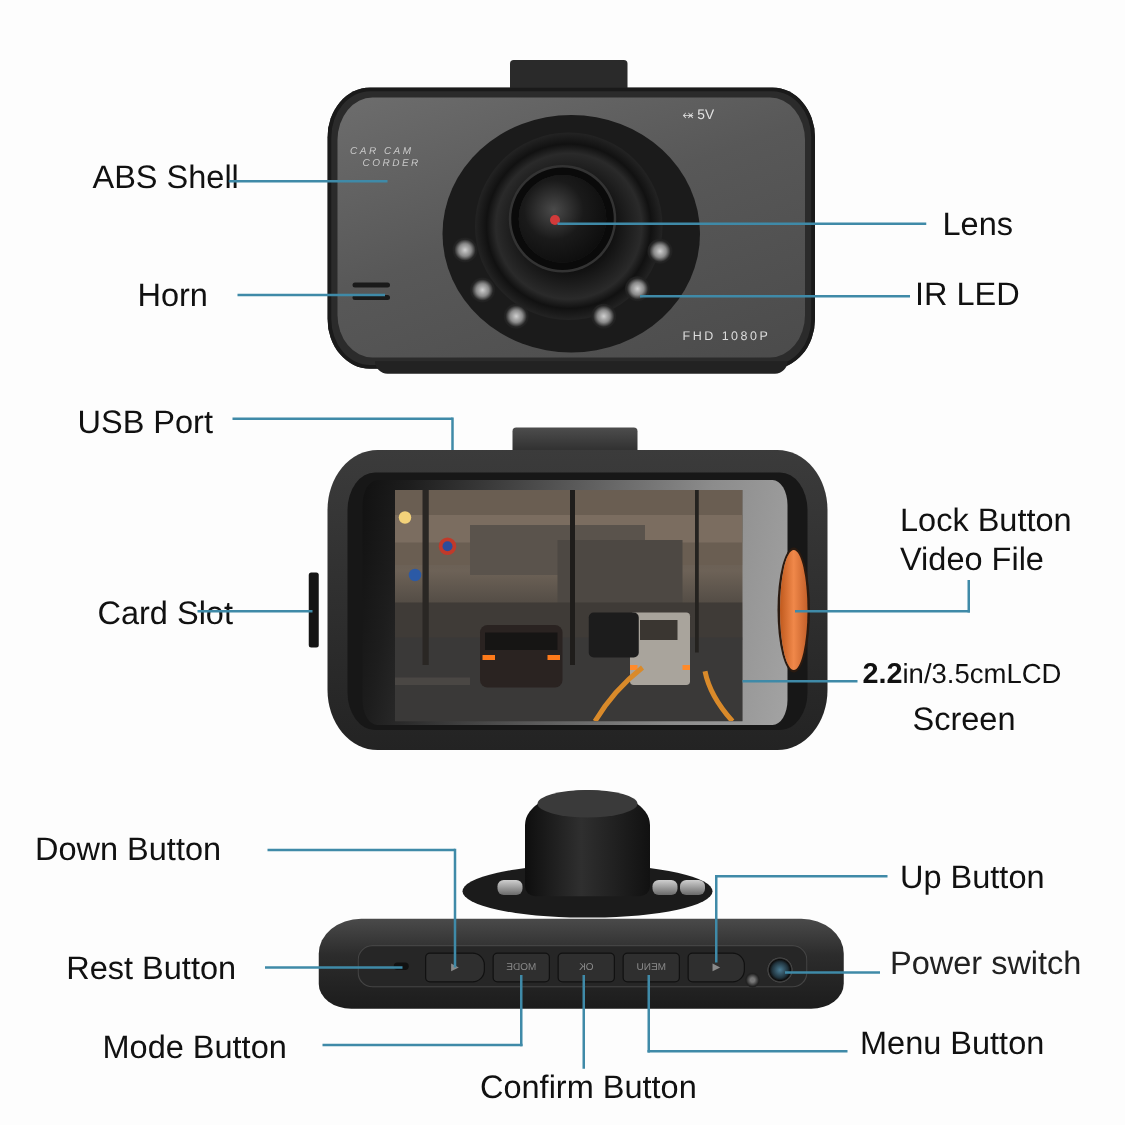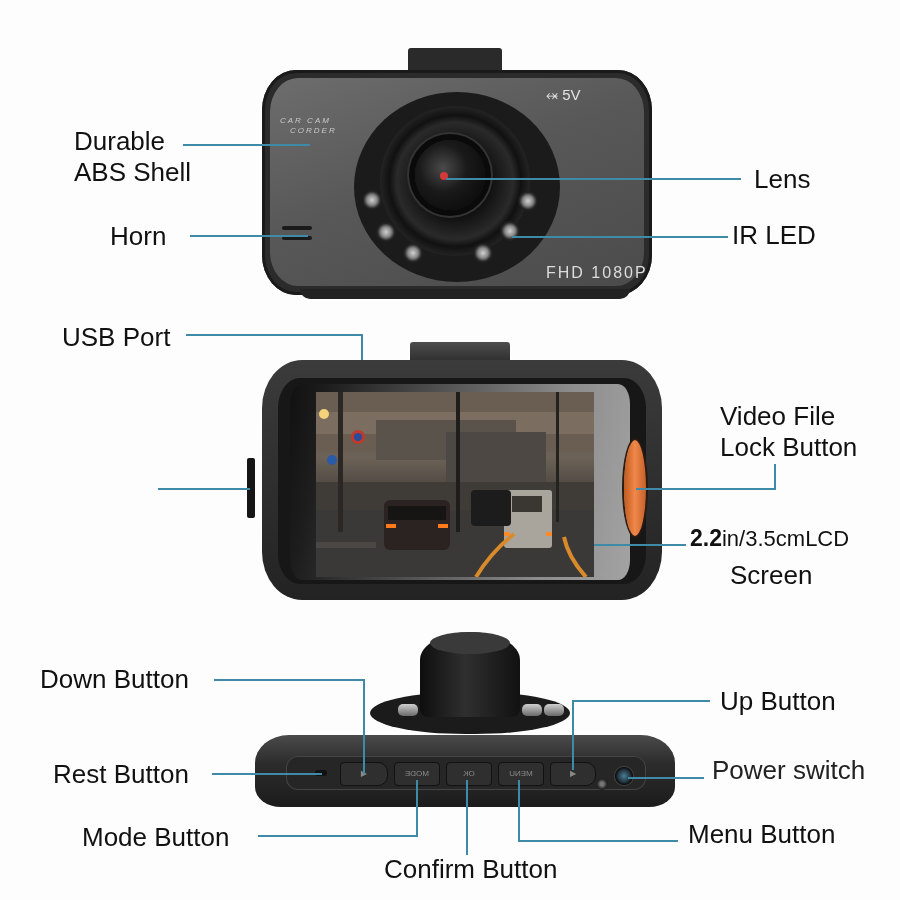--- a/index.html
+++ b/index.html
@@ -12,22 +12,22 @@
   .front-body{left:262px;top:70px;width:390px;height:225px;border-radius:34px/40px;background:#2b2b2b;box-shadow:inset 0 0 0 3px #1a1a1a;}
   .front-face{left:270px;top:78px;width:374px;height:208px;border-radius:28px/34px;background:linear-gradient(160deg,#6d6d6d 0%,#585858 45%,#4b4b4b 100%);}
   .mount-top{left:408px;top:48px;width:94px;height:28px;background:#2a2a2a;border-radius:3px 3px 0 0;}
   .mount-top:after{content:"";position:absolute;left:-8px;right:-8px;bottom:-4px;height:8px;background:#333;}
   .bezel-ring{left:354px;top:92px;width:206px;height:190px;border-radius:50%;background:#1b1b1b;}
   .lens-ring1{left:380px;top:106px;width:150px;height:150px;border-radius:50%;background:radial-gradient(circle,#0c0c0c 30%,#2a2a2a 55%,#111 62%,#262626 72%,#0f0f0f 100%);}
   .lens-glass{left:415px;top:140px;width:70px;height:70px;border-radius:50%;background:radial-gradient(circle at 40% 40%,#4a4a4a 0%,#1a1a1a 40%,#050505 100%);box-shadow:0 0 0 6px #0a0a0a,0 0 0 8px #333;}
   .lens-dot{left:440px;top:172px;width:8px;height:8px;border-radius:50%;background:#d23a3a;}
   .ir{position:absolute;width:20px;height:20px;border-radius:50%;background:radial-gradient(circle,#d0d0d0 0%,#8a8a8a 35%,#252525 60%,#111 100%);}
   .brand{left:280px;top:116px;font-size:8px;letter-spacing:2px;font-style:italic;color:#c9c9c9;line-height:10px;}
-  .fhd{left:546px;top:264px;font-size:16px;letter-spacing:2px;color:#dcdcdc;}
-  .usb5v{left:546px;top:86px;font-size:15px;color:#e3e3e3;}
+  .fhd{left:546px;top:264px;font-size:10px;letter-spacing:2px;color:#dcdcdc;}
+  .usb5v{left:546px;top:86px;font-size:11px;color:#e3e3e3;}
   .speaker{left:282px;top:226px;width:30px;height:4px;border-radius:3px;background:#1a1a1a;}
   .speaker.b{top:236px;}
   .foot{left:300px;top:289px;width:330px;height:10px;background:#222;border-radius:0 0 10px 10px;}
 
   
   .mid-mount{left:410px;top:342px;width:100px;height:22px;background:linear-gradient(#4d4d4d,#2b2b2b);border-radius:3px 3px 0 0;}
   .mid-body{left:262px;top:360px;width:400px;height:240px;border-radius:40px/48px;background:linear-gradient(#3b3b3b,#232323);}
   .mid-bezel{left:278px;top:378px;width:368px;height:206px;border-radius:22px/30px;background:#171717;}
   .mid-glass{left:290px;top:384px;width:340px;height:196px;border-radius:12px/20px;background:linear-gradient(100deg,#111 0%,#1d1d1d 10%,#8c8c8c 75%,#a3a3a3 100%);}
   .screen{left:316px;top:392px;width:278px;height:185px;overflow:hidden;background:linear-gradient(#5c534a 0%,#6d6257 35%,#433f3a 58%,#3c3a39 100%);}
@@ -71,21 +71,20 @@
   <div class="abs lens-dot"></div>
   <div class="ir" style="left:362px;top:190px"></div>
   <div class="ir" style="left:376px;top:222px"></div>
   <div class="ir" style="left:403px;top:243px"></div>
   <div class="ir" style="left:473px;top:243px"></div>
   <div class="ir" style="left:500px;top:221px"></div>
   <div class="ir" style="left:518px;top:191px"></div>
 </div>
 
 <div class="label" style="left:74px;top:126px">
-  <div>Durable</div>
   <div>ABS Shell</div>
 </div>
 <div class="line" style="left:183px;top:144px;width:127px;height:2px"></div>
 
 <div class="label" style="left:110px;top:221px">Horn</div>
 <div class="line" style="left:190px;top:235px;width:118px;height:2px"></div>
 
 <div class="label" style="left:754px;top:164px">Lens</div>
 <div class="line" style="left:446px;top:178px;width:295px;height:2px"></div>
 
@@ -128,26 +127,27 @@
     </svg>
   </div>
   <div class="abs lock-btn"></div>
 </div>
 
 <div class="label" style="left:62px;top:322px">USB Port</div>
 <div class="line" style="left:186px;top:334px;width:176px;height:2px"></div>
 <div class="line" style="left:361px;top:334px;width:2px;height:26px"></div>
 
 <div class="label" style="left:78px;top:475px">
+  <div>Card Slot</div>
 </div>
 <div class="line" style="left:158px;top:488px;width:92px;height:2px"></div>
 
 <div class="label" style="left:720px;top:401px">
+  <div>Lock Button</div>
   <div>Video File</div>
-  <div>Lock Button</div>
 </div>
 <div class="line" style="left:636px;top:488px;width:140px;height:2px"></div>
 <div class="line" style="left:774px;top:464px;width:2px;height:26px"></div>
 
 <div class="label" style="left:690px;top:523px;font-size:22px">
   <span style="font-weight:bold;font-size:23px">2.2</span><span>in/3.5cmLCD</span>
 </div>
 <div class="label" style="left:730px;top:560px">Screen</div>
 <div class="line" style="left:594px;top:544px;width:92px;height:2px"></div>
 
@@ -166,21 +166,21 @@
   <div class="abs reset"></div>
   <div class="bbtn" style="left:340px;width:46px;border-radius:10px 4px 4px 10px"><span>◀</span></div>
   <div class="bbtn" style="left:394px;width:44px">MODE</div>
   <div class="bbtn" style="left:446px;width:44px">OK</div>
   <div class="bbtn" style="left:498px;width:44px">MENU</div>
   <div class="bbtn" style="left:550px;width:44px;border-radius:4px 10px 10px 4px;transform:none"><span>▶</span></div>
   <div class="abs mic"></div>
   <div class="abs power"></div>
 </div>
 
-<div class="label" style="left:40px;top:664px">Down Button</div>
+<div class="label" style="left:28px;top:664px">Down Button</div>
 <div class="line" style="left:214px;top:679px;width:150px;height:2px"></div>
 <div class="line" style="left:363px;top:679px;width:2px;height:95px"></div>
 
 <div class="label" style="left:53px;top:759px">Rest Button</div>
 <div class="line" style="left:212px;top:773px;width:110px;height:2px"></div>
 
 <div class="label" style="left:82px;top:822px">Mode Button</div>
 <div class="line" style="left:258px;top:835px;width:160px;height:2px"></div>
 <div class="line" style="left:416px;top:780px;width:2px;height:57px"></div>
 

